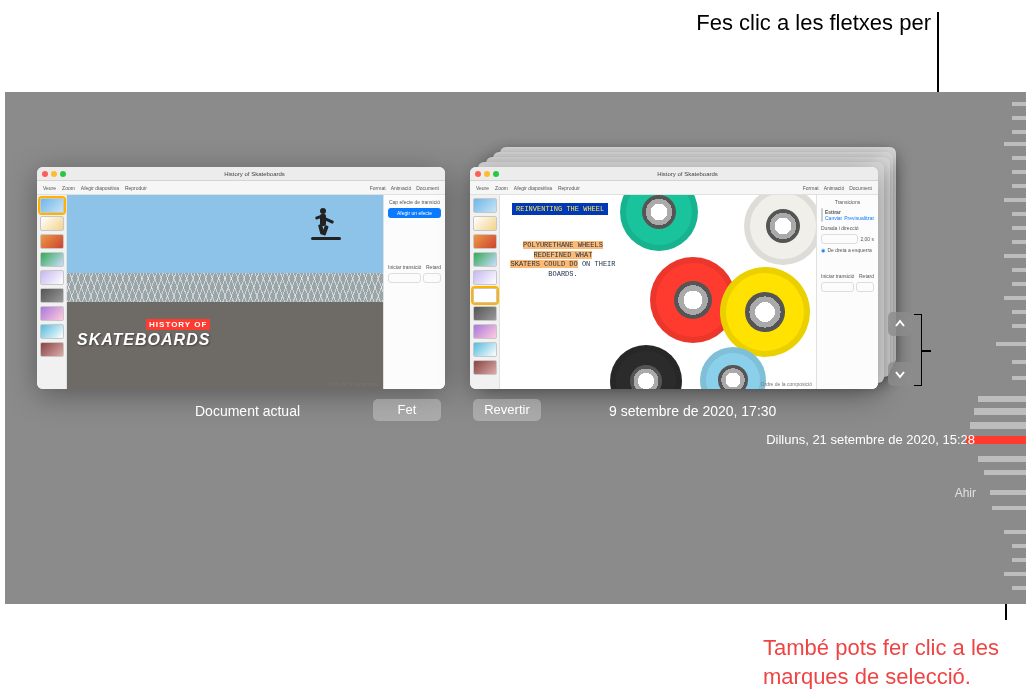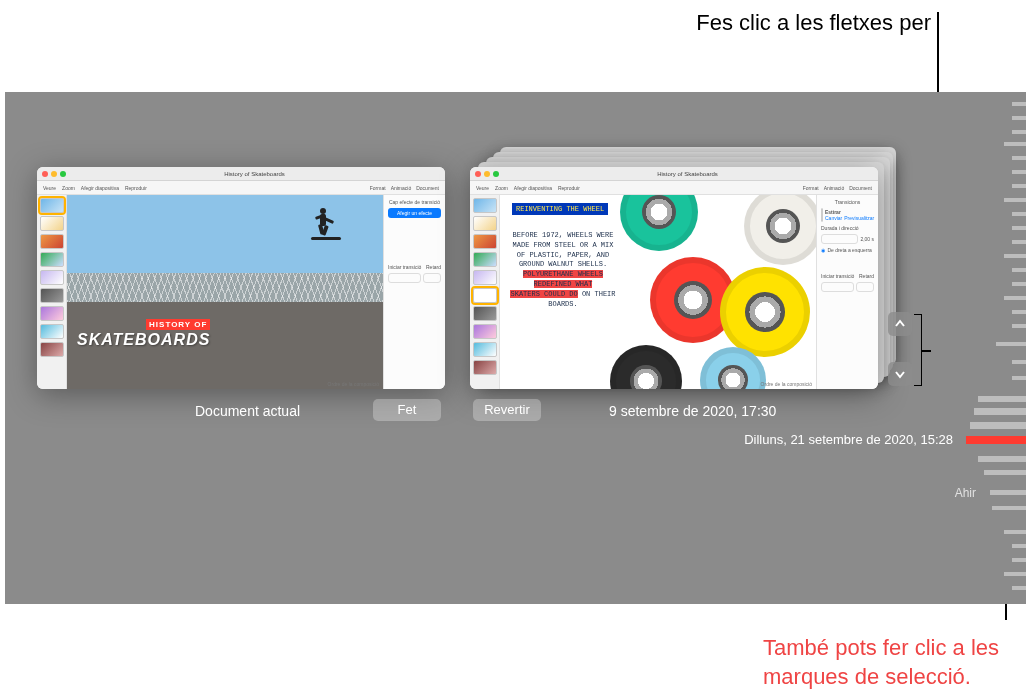--- a/index.html
+++ b/index.html
@@ -83,21 +83,21 @@
     white-space: nowrap;
   }
   .tick-red {
     background: #ff3b30 !important;
     height: 8px !important;
     right: 0;
     width: 60px;
   }
   .tick-sel-label {
     position: absolute;
-    right: 73px;
+    right: 51px;
     color: #fff;
     font-size: 13px;
     white-space: nowrap;
   }
 
   
   .window {
     position: absolute;
     background: #f6f6f6;
     border-radius: 6px;
@@ -233,21 +233,21 @@
     position: absolute;
     inset: 0;
     background: #fff;
   }
   .wh-text {
     position:absolute; left:8px; top:36px; width:110px;
     font-family: "Courier New", monospace;
     font-size:7px; line-height:1.4; text-align:center; color:#1c2e4a;
     text-transform: uppercase;
   }
-  .wh-text .hl { background:#ef4444;text-align:center; }
+  .wh-text .hl { background:#fdba74;text-align:center; }
   .wh-title {
     position:absolute; left:12px; top:8px;
     background:#0038b8; color:#ffe74c;
     font-family: "Courier New", monospace;
     font-size:7px; padding:2px 4px;
     text-transform: uppercase;
   }
   .wheel {
     position:absolute; border-radius:50%;
     box-shadow: inset 0 0 0 6px rgba(0,0,0,.08);
@@ -426,21 +426,21 @@
         <div class="thumb sel" style="background:#fff;"></div>
         <div class="thumb" style="background:linear-gradient(135deg,#555,#999);"></div>
         <div class="thumb" style="background:linear-gradient(135deg,#a7d,#fcd);"></div>
         <div class="thumb" style="background:linear-gradient(135deg,#5bd,#fff);"></div>
         <div class="thumb" style="background:linear-gradient(135deg,#844,#daa);"></div>
       </div>
       <div class="canvas">
         <div class="slide-wheels">
           <div class="wh-title">reinventing the wheel</div>
           <div class="wh-text">
-            <span>Before 1972, wheels were made from steel or a mix of plastic, paper, and ground walnut shells.</span><br>
+            <br>
             <span class="hl">Polyurethane wheels</span><br>
             <span class="hl">redefined what</span><br>
             <span class="hl">skaters could do</span>
             <span>on their boards.</span>
           </div>
           <div class="wheel" style="top:-22px; left:120px; width:78px; height:78px; background:#19c39c;"></div>
           <div class="wheel" style="top:-8px; right:-6px; width:78px; height:78px; background:#f1efe9;"></div>
           <div class="wheel" style="top:62px; left:150px; width:86px; height:86px; background:#ff3b30;"></div>
           <div class="wheel" style="top:72px; right:6px; width:90px; height:90px; background:#ffe200;"></div>
           <div class="wheel" style="bottom:-28px; left:110px; width:72px; height:72px; background:#2b2b2b;"></div>

